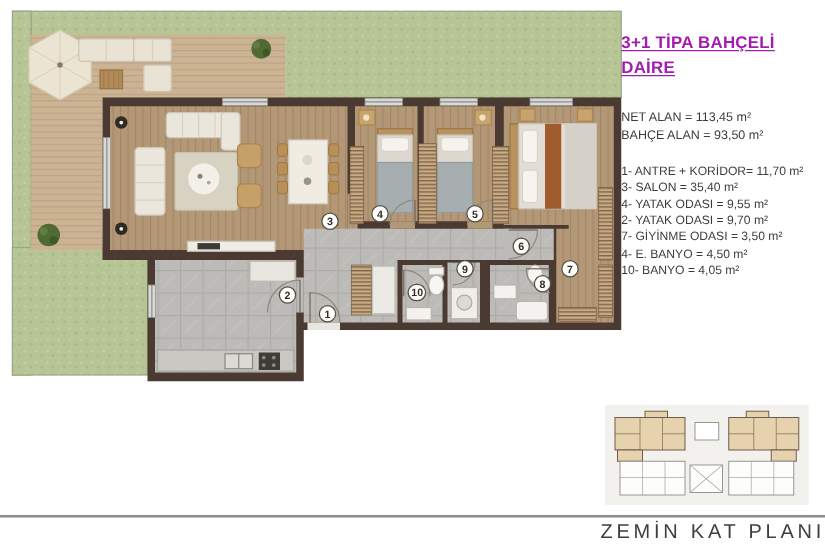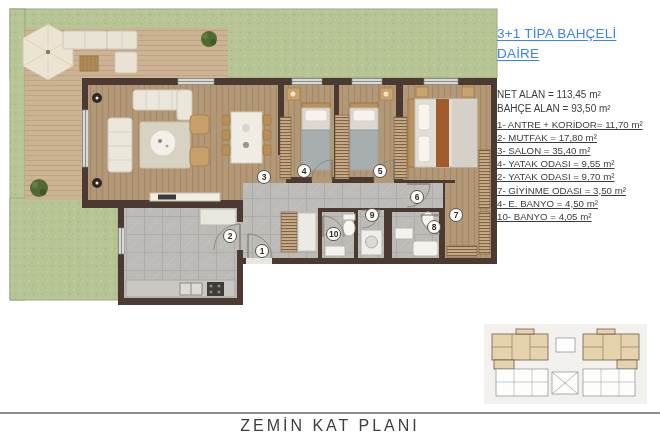--- a/index.html
+++ b/index.html
@@ -1,33 +1,33 @@
 <!DOCTYPE html>
 <html><head>
 <meta charset="utf-8">
 <style>
   html,body{margin:0;padding:0;background:#ffffff;}
   #stage{position:relative;width:660px;height:441px;background:#fff;overflow:hidden;
          font-family:"Liberation Sans", sans-serif;}
   #plan-svg{position:absolute;left:0;top:0;}
   
   .panel{position:absolute;left:497px;top:24px;width:160px;color:#3b3b3b;}
-  .title-line{font-size:13.5px;font-weight:normal;letter-spacing:.2px;color:#3b82f6;
+  .title-line{font-size:13.5px;font-weight:bold;letter-spacing:.2px;color:#a21caf;
               text-decoration:underline;text-underline-offset:2px;line-height:1.5;}
   .stats{margin-top:23px;}
   .stat-line{font-size:10px;line-height:14.8px;color:#3d3d3d;white-space:nowrap;}
-  .rooms{margin-top:1px;text-decoration:underline;}
+  .rooms{margin-top:14px;}
   .room-line{font-size:9.7px;line-height:13.1px;color:#3d3d3d;white-space:nowrap;}
   
   .badge{position:absolute;box-sizing:border-box;height:14px;min-width:14px;padding:0 2px;
          background:#fdfdfa;border:1px solid #55514a;border-radius:8px;color:#2f2d2a;
          font-size:8.5px;font-weight:bold;line-height:12px;text-align:center;}
   
   .sep-line{position:absolute;left:0;top:412px;width:660px;height:2px;background:#8d8d8d;}
-  .caption{position:absolute;left:0;top:417px;width:660px;text-align:center;
+  .caption{position:absolute;left:0;top:417px;width:660px;text-align:right;
            font-size:16px;letter-spacing:3px;color:#3e3e3e;}
 </style>
 </head>
 <body>
 
 <div id="stage">
 
   <svg id="plan-svg" width="660" height="441" viewBox="0 0 660 441">
     <defs>
       <pattern id="grass" patternUnits="userSpaceOnUse" width="9" height="9">
@@ -291,21 +291,20 @@
 
   <div class="panel">
     <div class="title-line">3+1 TİPA BAHÇELİ</div>
     <div class="title-line">DAİRE</div>
     <div class="stats">
       <div class="stat-line">NET ALAN = 113,45 m²</div>
       <div class="stat-line">BAHÇE ALAN = 93,50 m²</div>
     </div>
     <div class="rooms">
       <div class="room-line">1- ANTRE + KORİDOR= 11,70 m²</div>
-      <div class="room-line">2- MUTFAK = 17,80 m²</div>
       <div class="room-line">3- SALON = 35,40 m²</div>
       <div class="room-line">4- YATAK ODASI = 9,55 m²</div>
       <div class="room-line">2- YATAK ODASI = 9,70 m²</div>
       <div class="room-line">7- GİYİNME ODASI = 3,50 m²</div>
       <div class="room-line">4- E. BANYO = 4,50 m²</div>
       <div class="room-line">10- BANYO = 4,05 m²</div>
     </div>
   </div>
 
   <div class="sep-line"></div>

